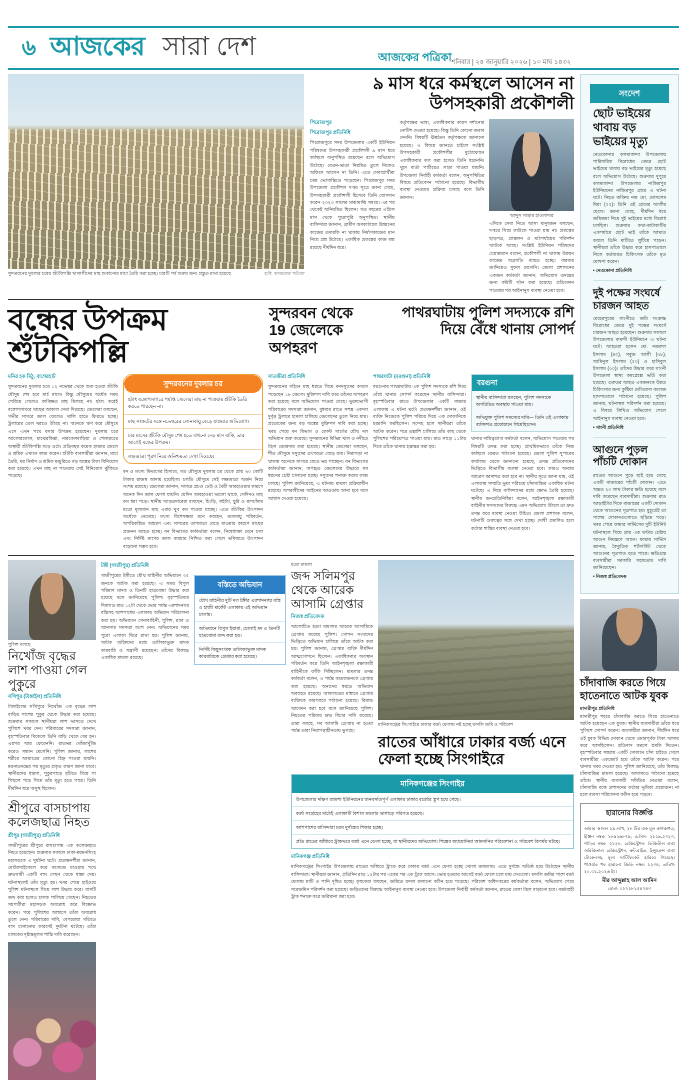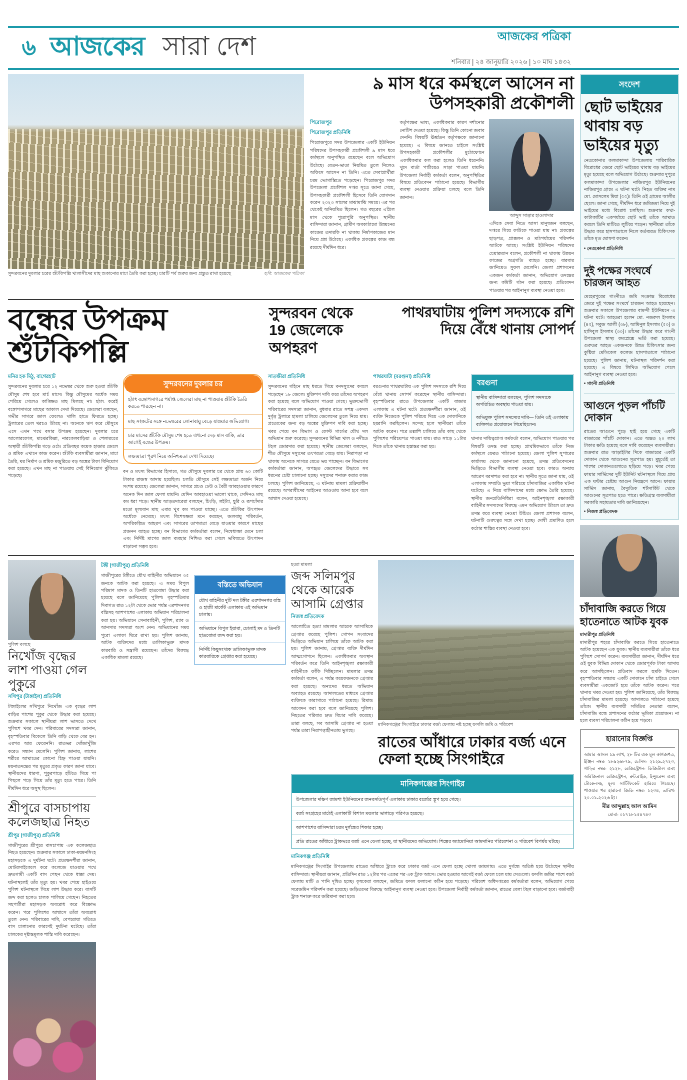--- a/index.html
+++ b/index.html
@@ -19,33 +19,33 @@
     border-bottom:2px solid #1b9aaa;
     height:44px; margin-top:26px;
   }
   .mast-num {
     width:42px; display:flex; align-items:center; justify-content:center;
     font-size:22px; color:#1b9aaa; font-weight:bold;
   }
   .mast-title { display:flex; align-items:center; gap:6px; flex:1; }
   .mast-title .w1 { font-size:26px; font-weight:bold; color:#1b9aaa; letter-spacing:-.5px; }
   .mast-title .w2 { font-size:26px; color:#444;margin-left:12px; }
-  .mast-right { display:flex; flex-direction:column; justify-content:space-between; align-items:flex-end; padding-right:108px; }
+  .mast-right { display:flex; flex-direction:row; justify-content:space-between; align-items:flex-end; padding-right:108px; }
   .mast-right .paper { font-size:11px; font-weight:bold; color:#1b9aaa; }
   .mast-right .date { font-size:6.5px; color:#555; margin-top:2px; }
 
   
   .body-grid { display:flex; gap:6px; margin-top:4px; }
   .col-main { width:566px; }
   .col-side { width:99px; }
 
   
-  .side-box { border:1px solid #bfdde2; background:#f2f9fa; padding:3px; margin-bottom:5px; }
+  .side-box { border:1px solid #bfdde2; background:#f2f9fa; padding:12px; margin-bottom:5px; }
   .side-hd { background:#1b9aaa; color:#fff; font-size:8px; font-weight:bold; text-align:center; padding:3px 0; margin:-3px -3px 4px -3px; }
-  .side-h { font-size:15px; font-weight:bold; line-height:1.25; color:#111; margin-bottom:3px; }
+  .side-h { font-size:11px; font-weight:bold; line-height:1.25; color:#111; margin-bottom:3px; }
   .side-h2 { font-size:10px; font-weight:bold; line-height:1.25; color:#111; margin:6px 0 3px; }
   .side-t { font-size:4.6px; line-height:1.55; text-align:justify; color:#333; }
   .side-cr { font-size:4.6px; font-weight:bold; color:#222; margin-top:2px; }
   .side-rule { border-top:1px solid #cfe4e8; margin:5px 0; }
   .classified { border:1px solid #999; padding:3px; margin-top:4px; }
   .cl-hd { font-size:7px; font-weight:bold; text-align:center; border-bottom:1px solid #999; padding-bottom:2px; margin-bottom:3px; }
   .cl-t { font-size:4.4px; line-height:1.6; text-align:justify; }
   .cl-b { font-size:5.4px; font-weight:bold; text-align:center; margin-top:2px; }
 
   

